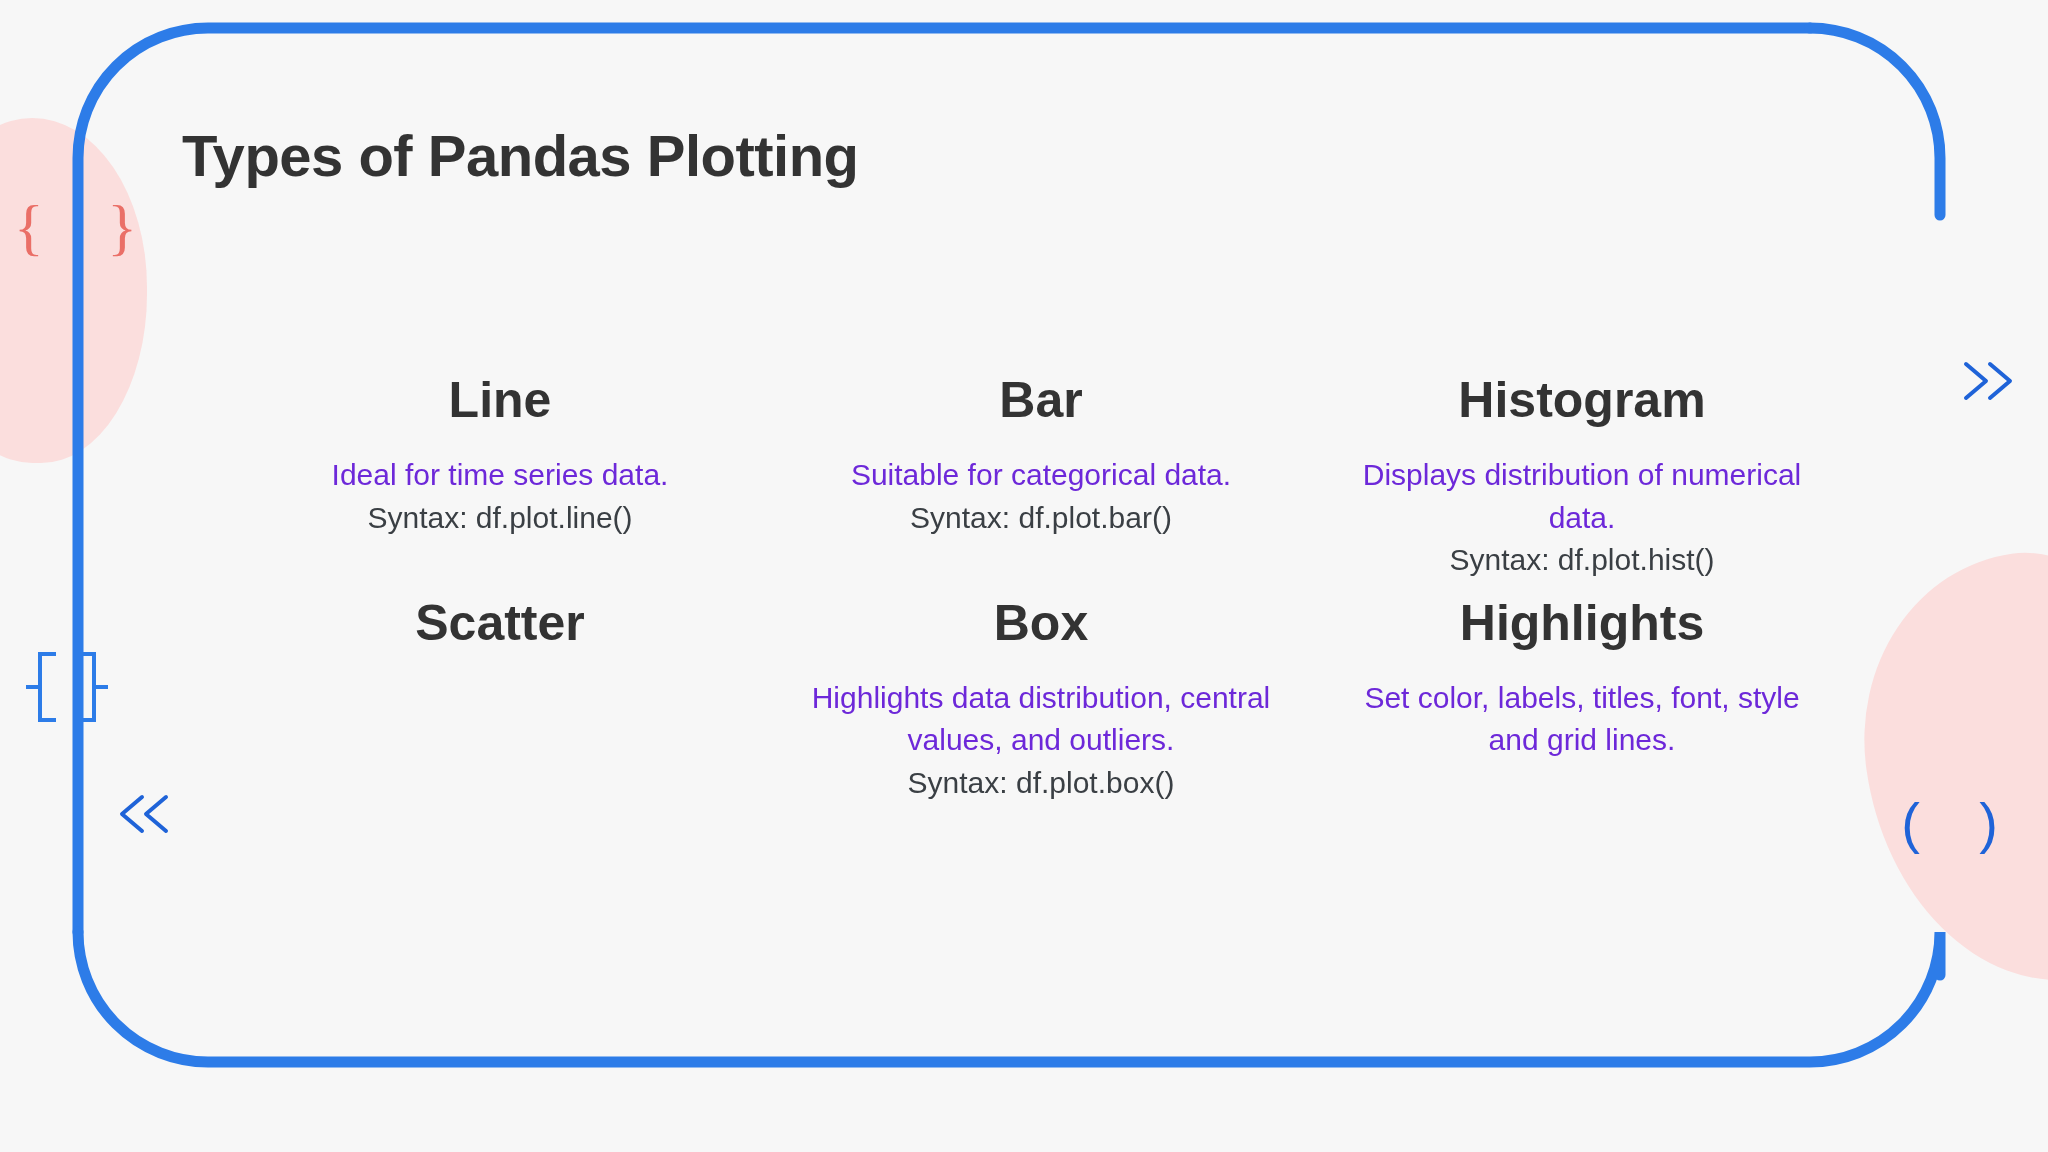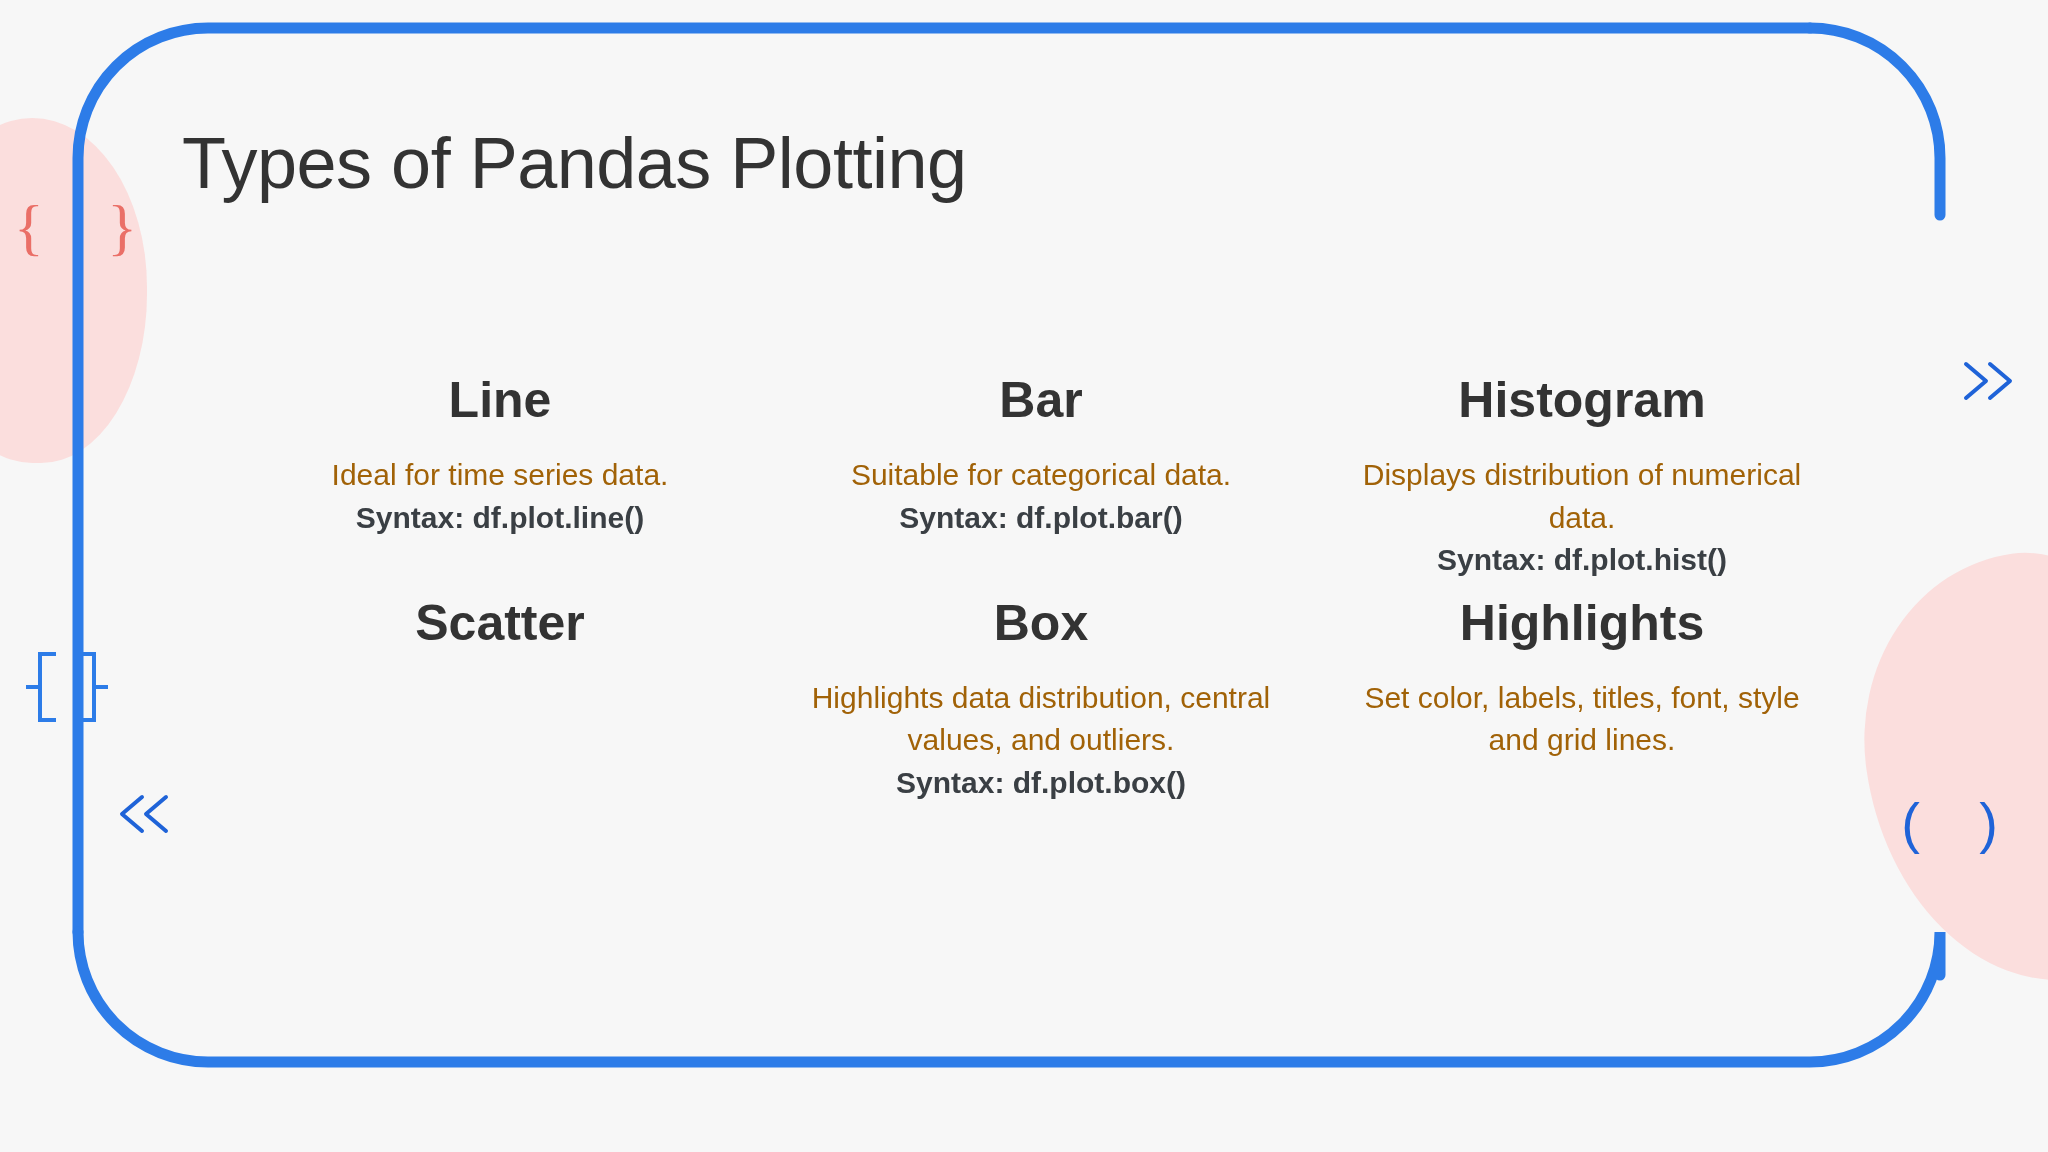--- a/index.html
+++ b/index.html
@@ -117,22 +117,22 @@
   .content {
     position:absolute;
     inset:0;
     z-index:4;
   }
 
   .page-title {
     position:absolute;
     left:182px;
     top:122px;
-    font-size:72px;
-    font-weight:400;
+    font-size:58px;
+    font-weight:700;
     color:#333333;
     letter-spacing:-0.5px;
     white-space:nowrap;
   }
 
   .grid {
     position:absolute;
     left:236px;
     top:372px;
     width:1610px;
@@ -152,27 +152,27 @@
     font-size:50px;
     font-weight:700;
     color:#333333;
     line-height:1.12;
     margin-bottom:26px;
   }
 
   .cell-desc {
     font-size:30px;
     font-weight:400;
-    color:#a16207;
+    color:#6d28d9;
     line-height:1.42;
   }
 
   .cell-syntax {
     font-size:30px;
-    font-weight:700;
+    font-weight:400;
     color:#3a3f44;
     line-height:1.42;
   }
 </style>
 </head>
 <body>
 
 <div class="slide">
 
   <div class="blob blob-left"></div>

